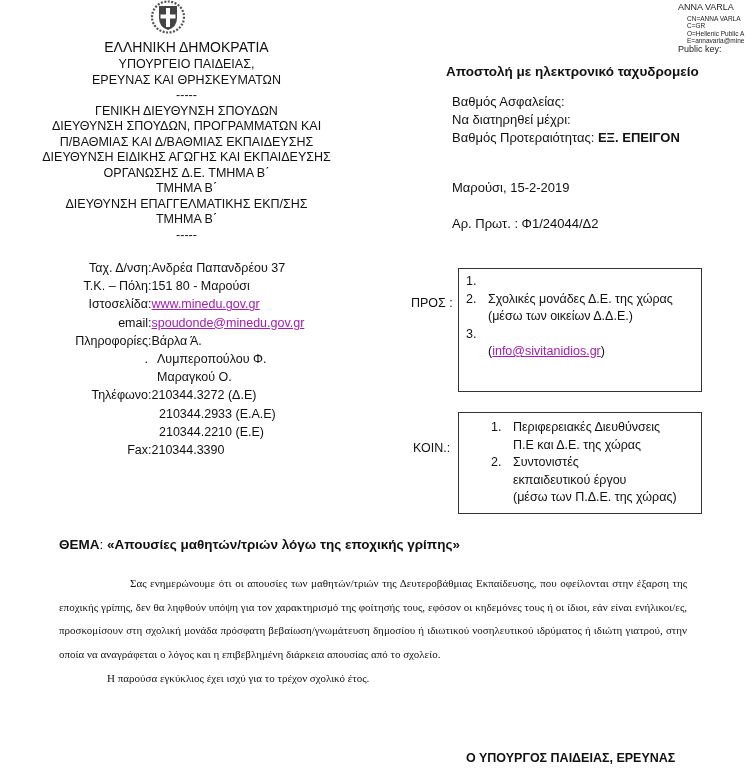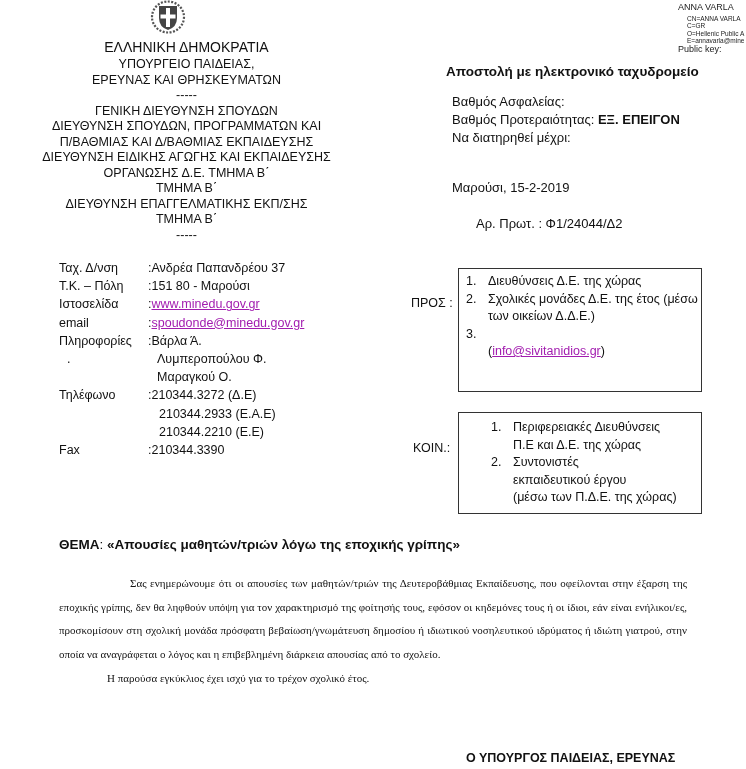--- a/index.html
+++ b/index.html
@@ -10,21 +10,21 @@
   .hdr div { white-space:nowrap; }
   .hdr .big { font-size:14px; line-height:20px; }
   .sig { position:absolute; left:678px; top:4px; font-size:8.5px; line-height:7.5px; color:#222; white-space:nowrap; }
   .sig .name { font-size:9px; margin-bottom:3px; }
   .sig .sub { padding-left:9px; font-size:6.5px; line-height:7.5px; }
   .sig .pk { font-size:9px; margin-top:1px; }
   .email-send { left:446px; top:64px; font-weight:bold; font-size:13.5px; }
   .meta { left:452px; font-size:13px; line-height:18px; }
   .contacts { position:absolute; left:59px; top:259px; font-size:12.5px; line-height:18.2px; }
   .crow { display:flex; white-space:nowrap; }
-  .clabel { width:89px; }
+  .clabel { width:89px;text-align:right; }
   .link { color:#a21caf; text-decoration:underline; }
   .box { position:absolute; border:1px solid #333; font-size:12.5px; line-height:17.5px; }
   .box ol { margin:0; padding:0; list-style:none; }
   .box li { display:flex; }
   .box .n { width:22px; flex:none; }
   .lbl { position:absolute; font-size:12.5px; }
   .subject { left:59px; top:537px; font-size:13.5px; font-weight:bold; white-space:nowrap; }
   .body-text { position:absolute; left:59px; width:628px; font-family:Liberation Serif, serif; font-size:11px; line-height:23.7px; text-align:justify; top:572px; }
   .body-text p { margin:0; }
   .indent1 { text-indent:71px; }
@@ -66,26 +66,26 @@
   <div class="sub">C=GR</div>
   <div class="sub">O=Hellenic Public A</div>
   <div class="sub">E=annavarla@mine</div>
   <div class="pk">Public key:</div>
 </div>
 
 <div class="abs email-send">Αποστολή με ηλεκτρονικό ταχυδρομείο</div>
 
 <div class="abs meta" style="top:93px;">
   <div>Βαθμός Ασφαλείας:</div>
+  <div>Να διατηρηθεί μέχρι:</div>
   <div><span>Βαθμός Προτεραιότητας: </span><b>ΕΞ. ΕΠΕΙΓΟΝ</b></div>
-  <div>Να διατηρηθεί μέχρι:</div>
 </div>
 
 <div class="abs meta" style="top:179px;">Μαρούσι,  15-2-2019</div>
-<div class="abs meta" style="top:215px;margin-left:24px;">Αρ. Πρωτ. : Φ1/24044/Δ2</div>
+<div class="abs meta" style="top:215px;">Αρ. Πρωτ. : Φ1/24044/Δ2</div>
 
 <div class="contacts">
   <div class="crow">
       <span class="clabel">Ταχ. Δ/νση</span>
       <span>:  </span>
       <span>Ανδρέα Παπανδρέου 37</span>
     </div>
   <div class="crow">
       <span class="clabel">Τ.Κ. – Πόλη</span>
       <span>:  </span>
@@ -132,25 +132,24 @@
       <span>: </span>
       <span>210344.3390</span>
     </div>
 </div>
 
 <div class="lbl" style="left:411px; top:296px;">ΠΡΟΣ :</div>
 <div class="box" style="left:458px; top:268px; width:242px; height:122px;">
   <ol style="padding:4px 0 0 7px;">
     <li>
         <span class="n">1.</span>
-        <span>Διευθύνσεις  Δ.Ε.  της χώρας</span>
       </li>
     <li>
         <span class="n">2.</span>
-        <span>Σχολικές μονάδες  Δ.Ε. της έτος (μέσω των οικείων Δ.Δ.Ε.)</span>
+        <span>Σχολικές μονάδες  Δ.Ε. της χώρας (μέσω των οικείων Δ.Δ.Ε.)</span>
       </li>
     <li>
         <span class="n">3.</span>
         <span><br><span>(</span><span class="link">info@sivitanidios.gr</span><span>)</span></span>
       </li>
   </ol>
 </div>
 
 <div class="lbl" style="left:413px; top:441px;">ΚΟΙΝ.:</div>
 <div class="box" style="left:458px; top:412px; width:242px; height:100px;">

